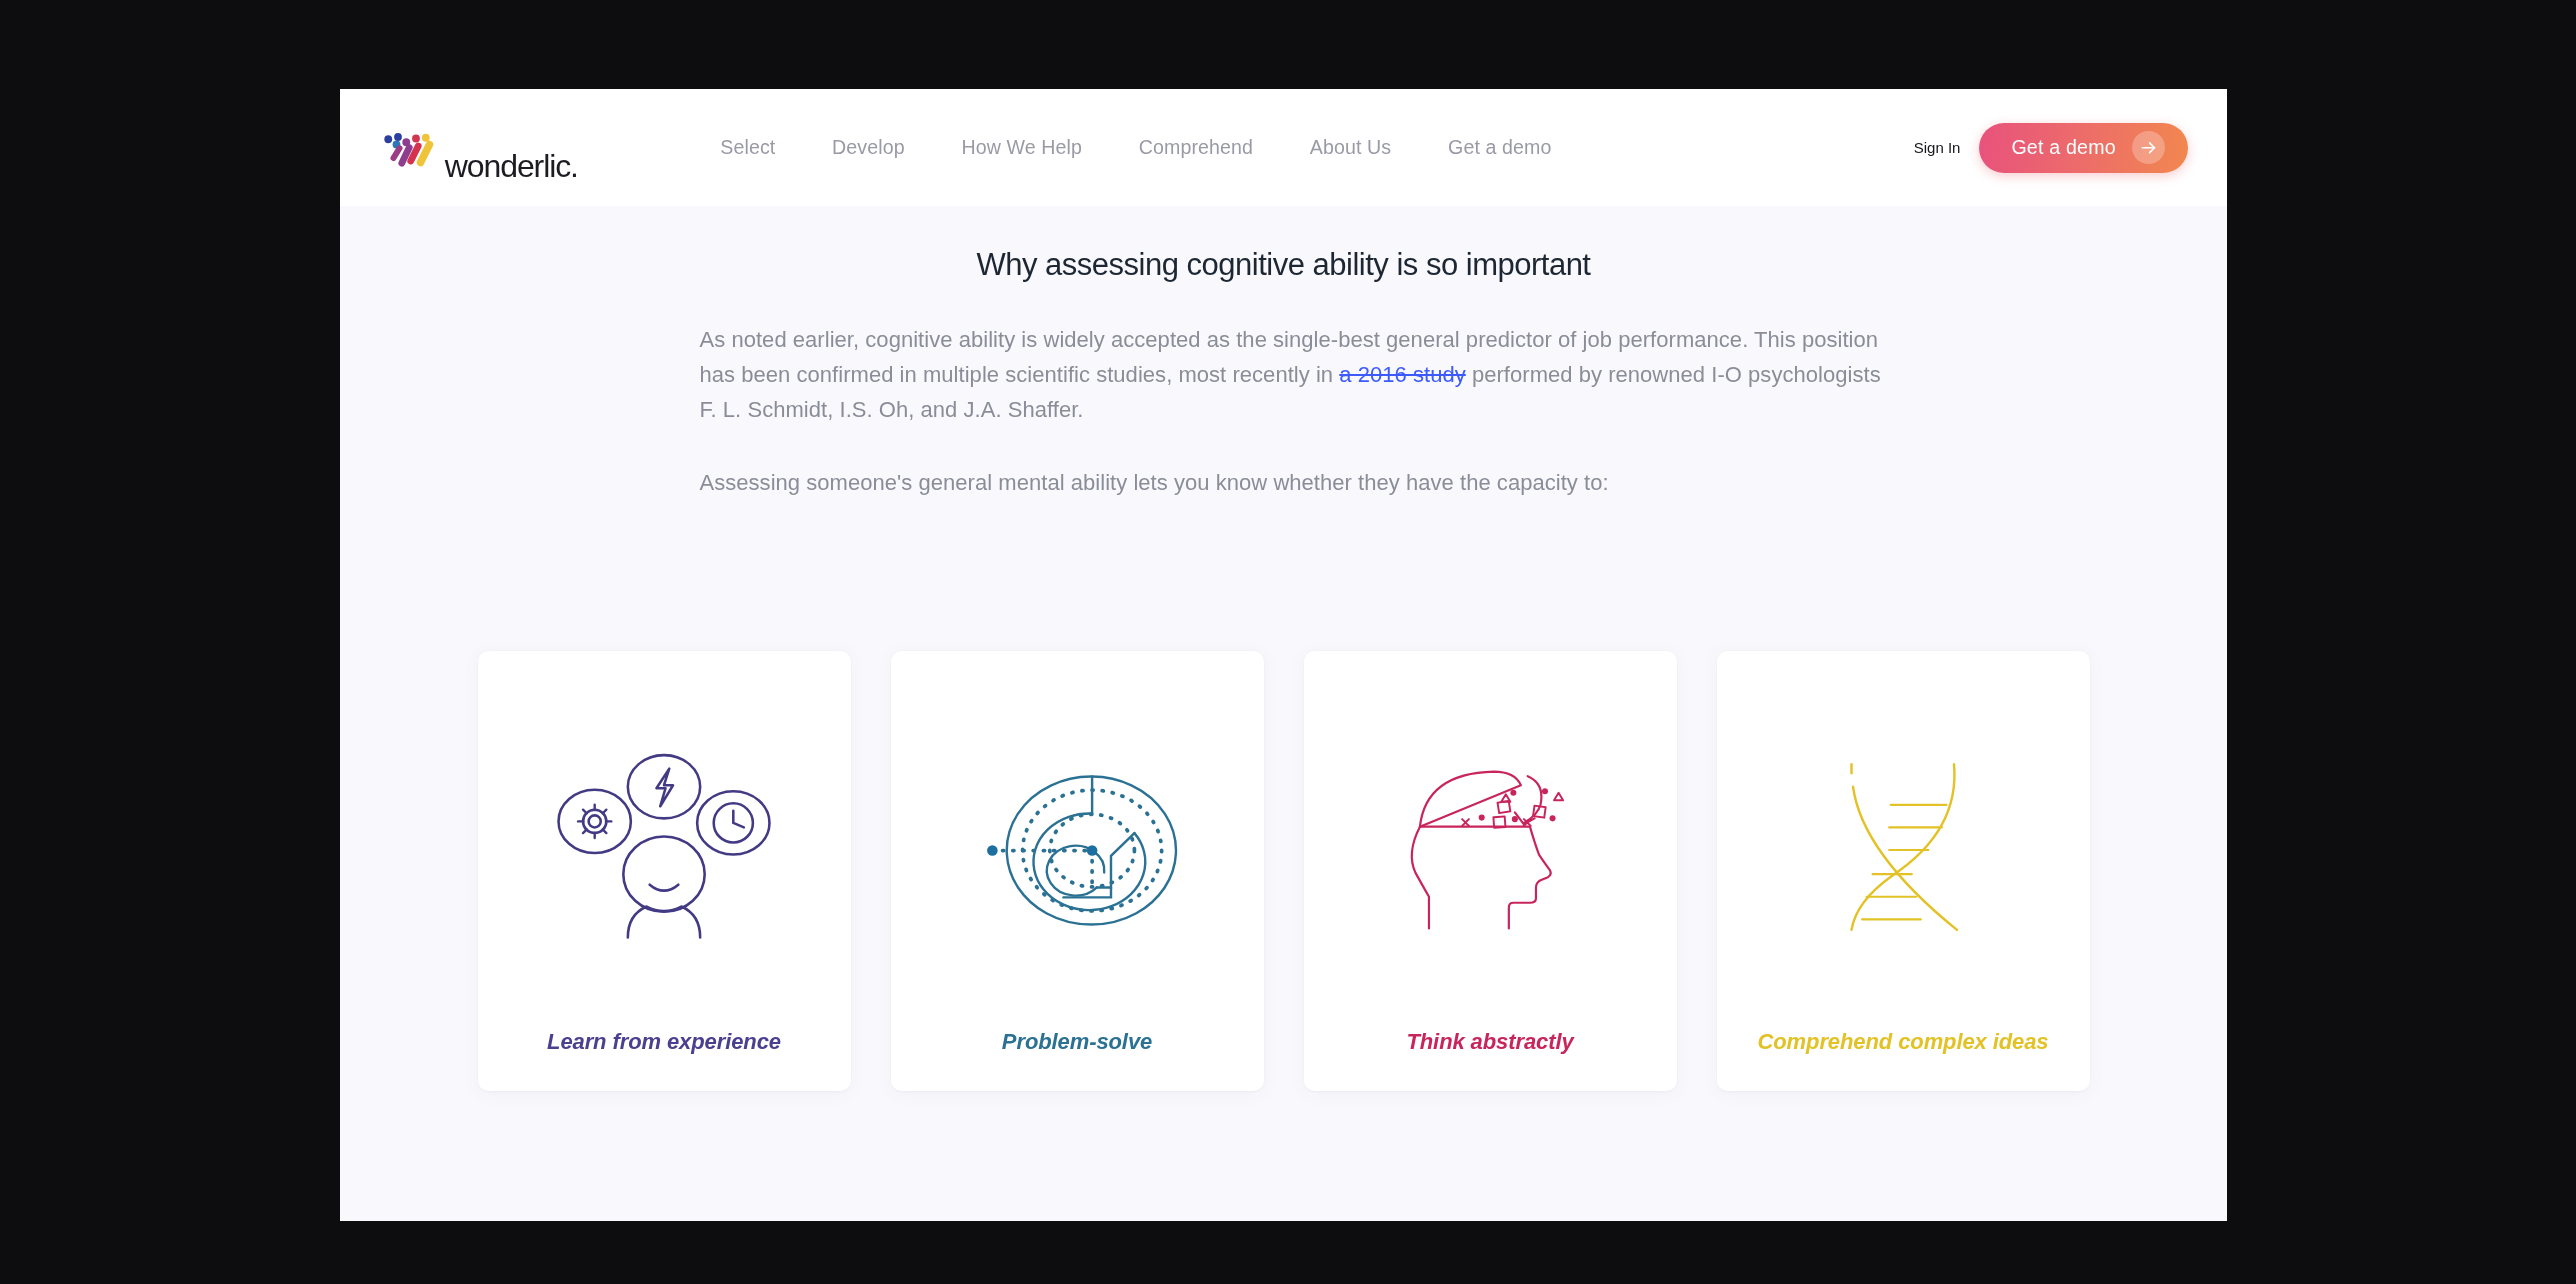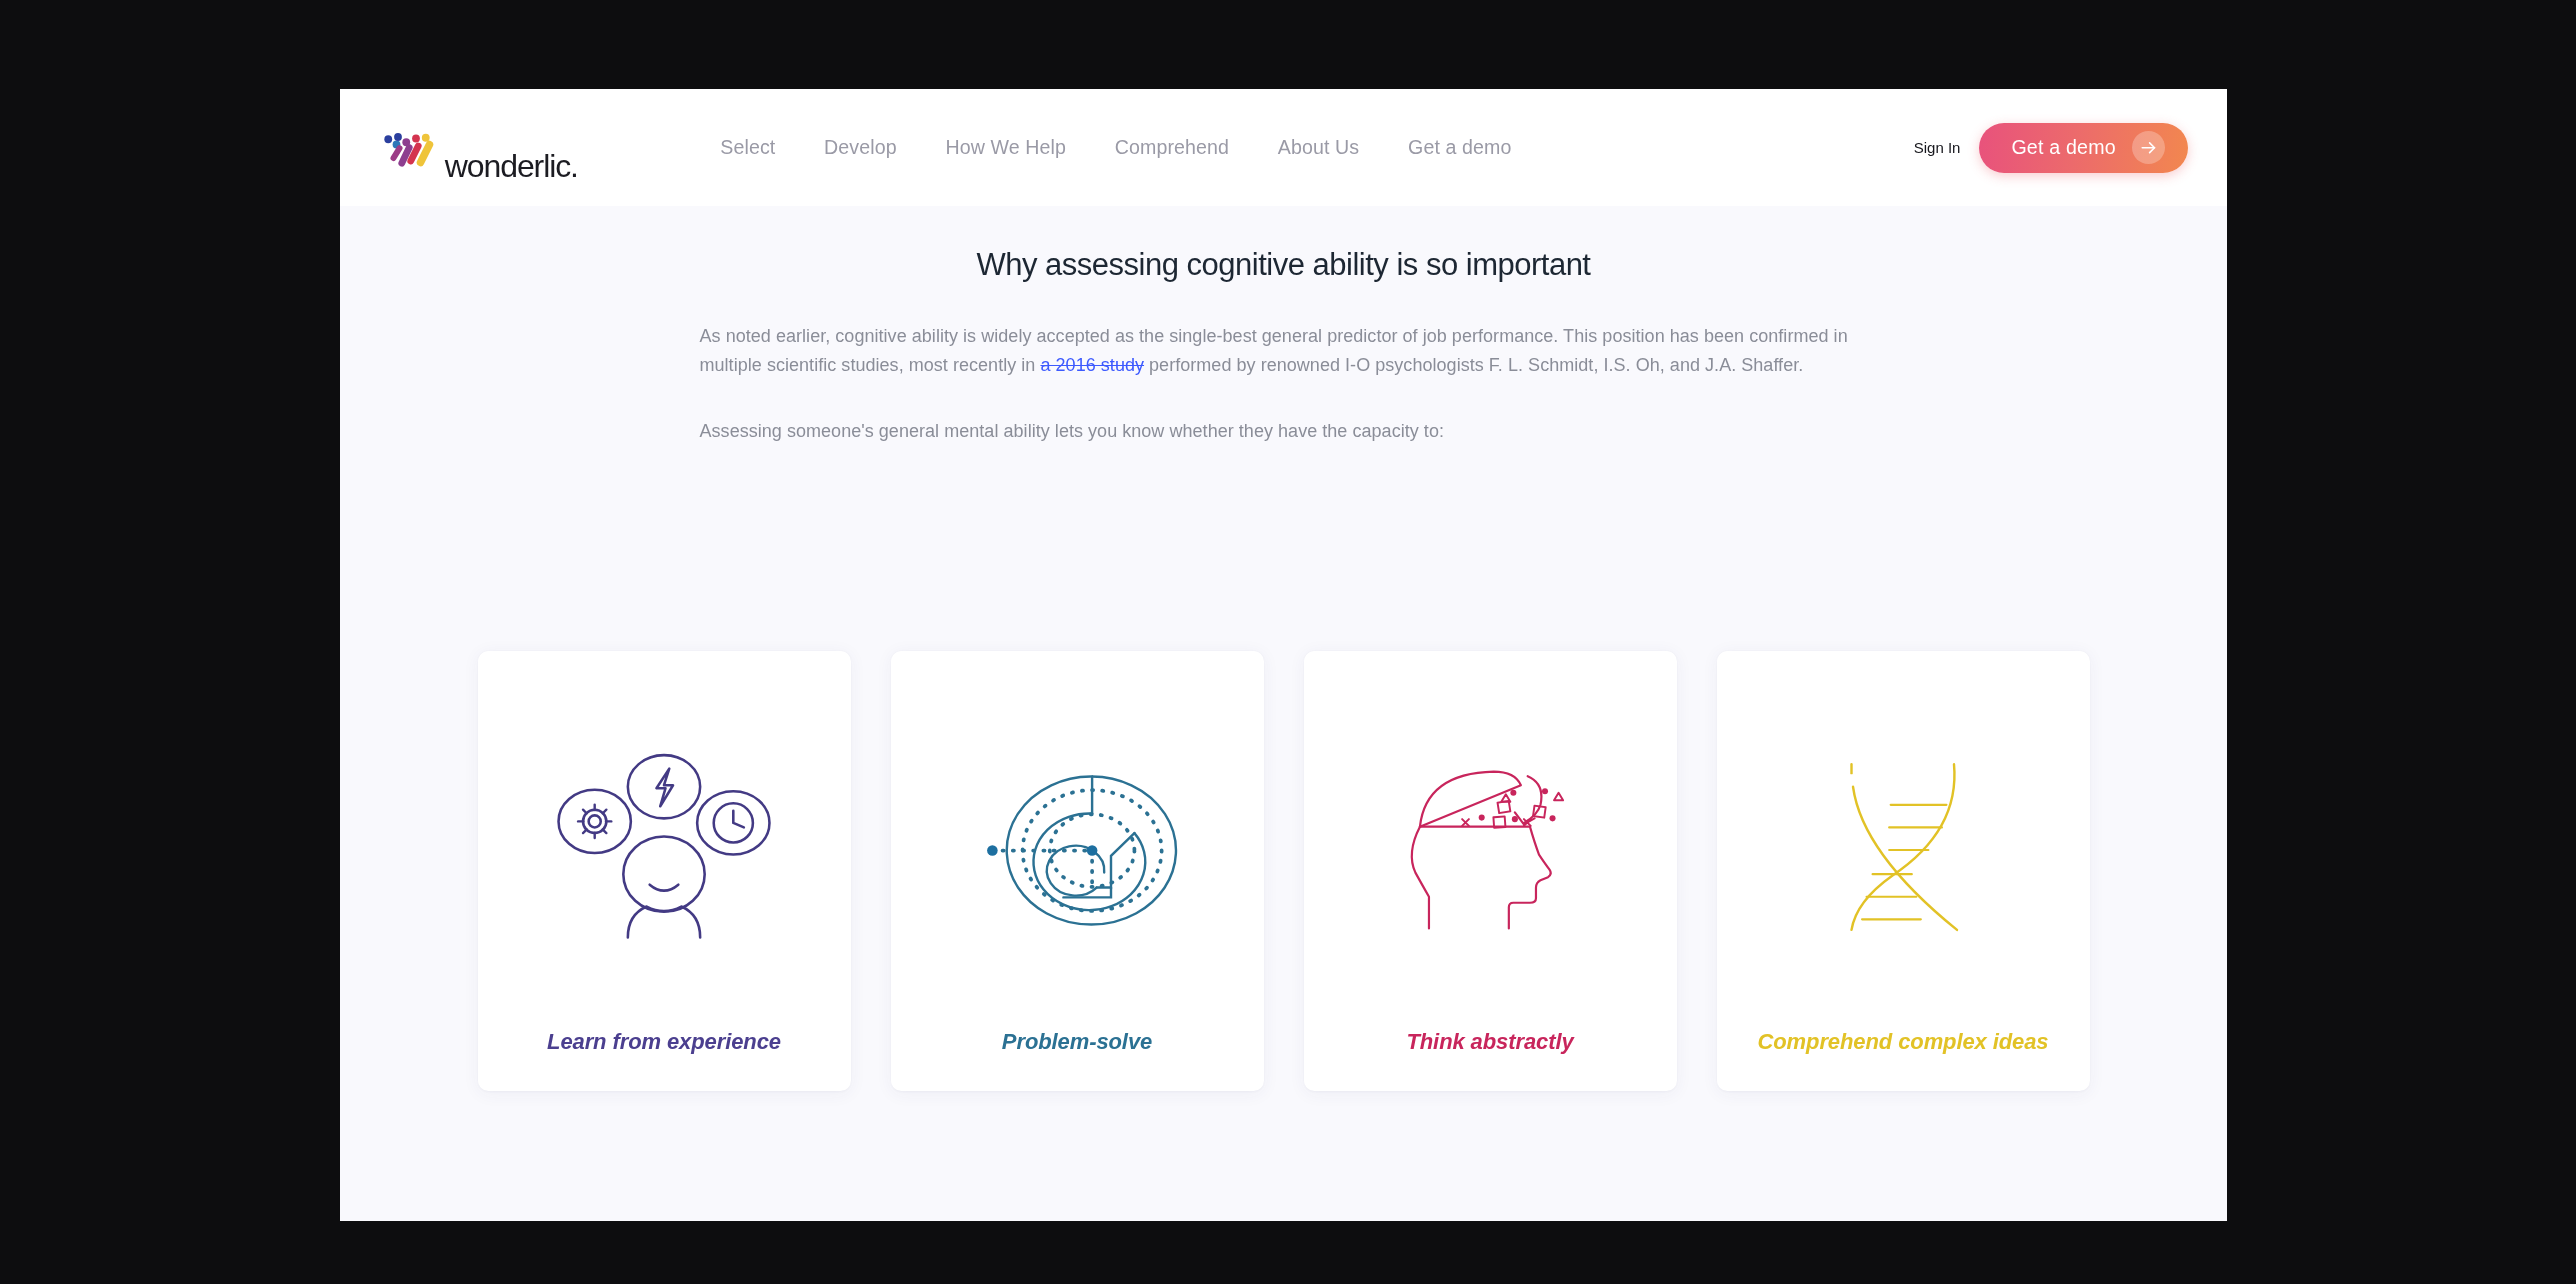--- a/index.html
+++ b/index.html
@@ -39,21 +39,21 @@
     color:#1c1c22;
     font-weight:400;
     margin-left:6.8px;
     white-space:nowrap;
     margin-top:38px;
   }
 
   .main-nav {
     display:flex;
     align-items:center;
-    gap:8px;
+    gap:16px;
     margin-left:122px;
     flex:0 0 auto;
     justify-content:flex-end;
   }
   .nav-link {
     font-size:19.6px;
     color:#9a9aa6;
     white-space:nowrap;
     padding:0 20.4px;
     cursor:pointer;
@@ -118,21 +118,21 @@
     letter-spacing:-0.5px;
     padding-top:41px;
   }
 
   .copy-block {
     width:1238px;
     margin:39px auto 0 auto;
     padding-left:35px;
   }
   .copy-p {
-    font-size:18px;
+    font-size:22px;
     line-height:1.60;
     color:#8a8d98;
     letter-spacing:0.04px;
   }
   .copy-p + .copy-p { margin-top:37px; }
   .inline-link {
     color:#3d5afe;
     text-decoration:line-through;
     cursor:pointer;
   }

